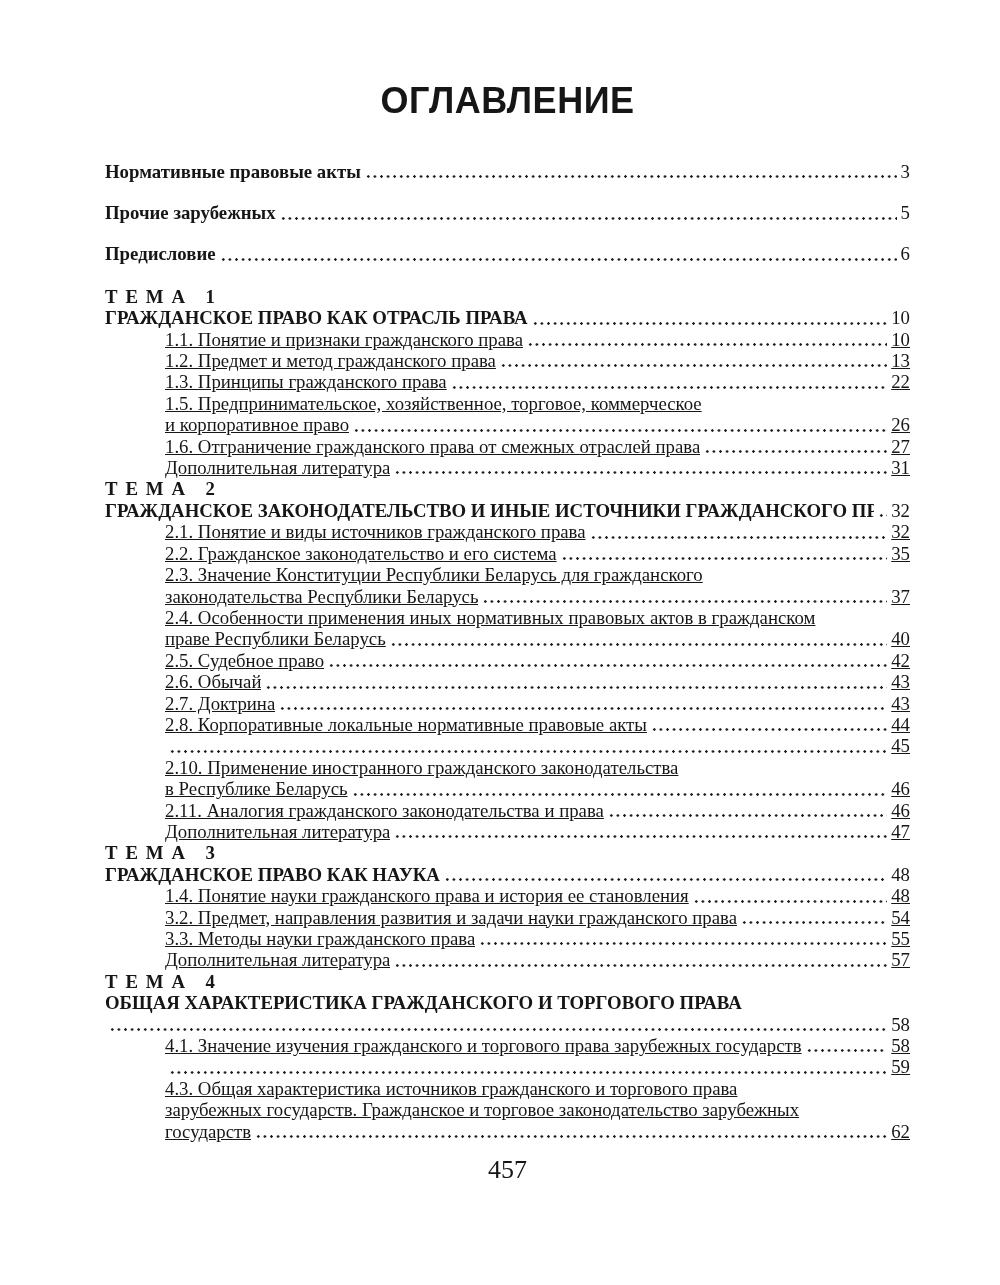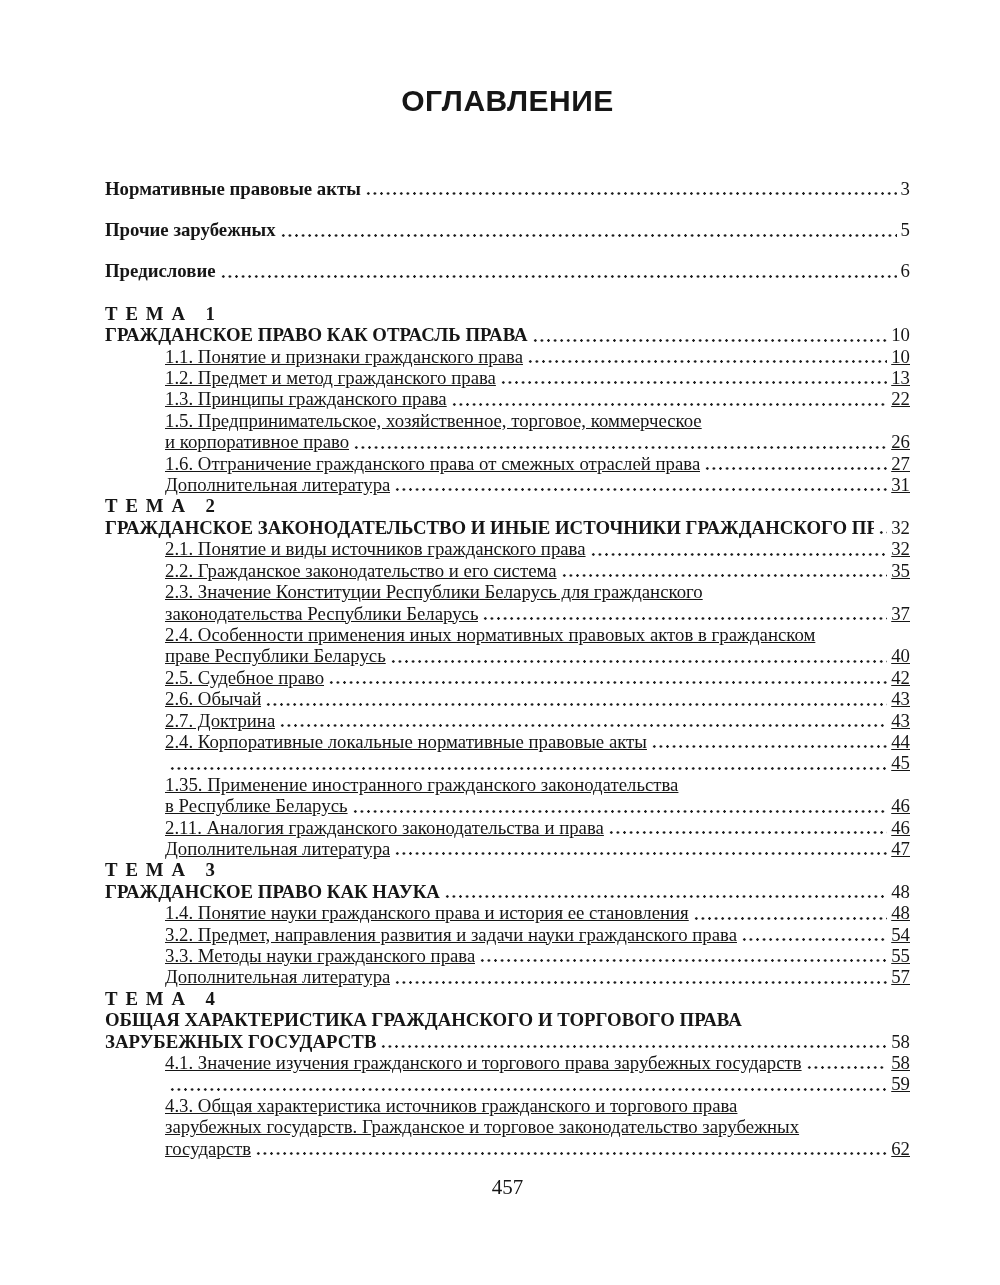--- a/index.html
+++ b/index.html
@@ -14,27 +14,27 @@
   }
   .page {
     box-sizing: border-box;
     width: 1000px;
     height: 1285px;
     padding: 86px 90px 0 105px;
   }
   .doc-title {
     font-family: "Liberation Sans", sans-serif;
     font-weight: bold;
-    font-size: 30px;
+    font-size: 36px;
     line-height: 30px;
     letter-spacing: 0.5px;
     text-align: center;
     margin: 0;
   }
-  .front-matter { margin-top: 62px; }
+  .front-matter { margin-top: 45px; }
   .front-matter .entry { margin-bottom: 19.8px; }
   .themes { margin-top: 21px; }
   .ln { display: flex; line-height: 21.4px; }
   .cont-ln { line-height: 21.4px; }
   .entry.indent { padding-left: 60px; text-decoration: underline; }
   .entry.bold .lbl { font-weight: bold; }
   .lbl { white-space: nowrap; flex: 0 1 auto; overflow: hidden; }
   .leader {
     flex: 1 1 auto;
     min-width: 10px;
@@ -46,21 +46,21 @@
   }
   .pg { white-space: nowrap; }
   .kicker {
     font-weight: bold;
     letter-spacing: 0.42em;
     line-height: 21.4px;
   }
   .footer {
     margin-top: 17px;
     text-align: center;
-    font-size: 21px;
+    font-size: 26px;
     line-height: 22px;
   }
 </style>
 </head>
 <body>
 
 <div class="page">
   <h1 class="doc-title">ОГЛАВЛЕНИЕ</h1>
   <div class="front-matter" id="front-matter">
       <div class="entry bold">
@@ -194,33 +194,33 @@
         </div>
         <div class="entry indent">
           <div class="ln">
             <span class="lbl">2.7. Доктрина</span>
             <span class="leader"></span>
             <span class="pg">43</span>
           </div>
         </div>
         <div class="entry indent">
           <div class="ln">
-            <span class="lbl">2.4. Корпоративные локальные нормативные правовые акты</span>
+            <span class="lbl">2.8. Корпоративные локальные нормативные правовые акты</span>
             <span class="leader"></span>
             <span class="pg">44</span>
           </div>
         </div>
         <div class="entry indent">
           <div class="ln">
             <span class="leader"></span>
             <span class="pg">45</span>
           </div>
         </div>
         <div class="entry indent">
-          <div class="cont-ln"><span class="lbl">1.35. Применение иностранного гражданского законодательства</span></div>
+          <div class="cont-ln"><span class="lbl">2.10. Применение иностранного гражданского законодательства</span></div>
           <div class="ln">
             <span class="lbl">в Республике Беларусь</span>
             <span class="leader"></span>
             <span class="pg">46</span>
           </div>
         </div>
         <div class="entry indent">
           <div class="ln">
             <span class="lbl">2.11. Аналогия гражданского законодательства и права</span>
             <span class="leader"></span>
@@ -271,21 +271,20 @@
             <span class="leader"></span>
             <span class="pg">57</span>
           </div>
         </div>
       </section>
       <section>
         <div class="kicker">ТЕМА 4</div>
         <div class="entry bold">
           <div class="cont-ln"><span class="lbl">ОБЩАЯ ХАРАКТЕРИСТИКА ГРАЖДАНСКОГО И ТОРГОВОГО ПРАВА</span></div>
           <div class="ln">
-            <span class="lbl">ЗАРУБЕЖНЫХ ГОСУДАРСТВ</span>
             <span class="leader"></span>
             <span class="pg">58</span>
           </div>
         </div>
         <div class="entry indent">
           <div class="ln">
             <span class="lbl">4.1. Значение изучения гражданского и торгового права зарубежных государств</span>
             <span class="leader"></span>
             <span class="pg">58</span>
           </div>

